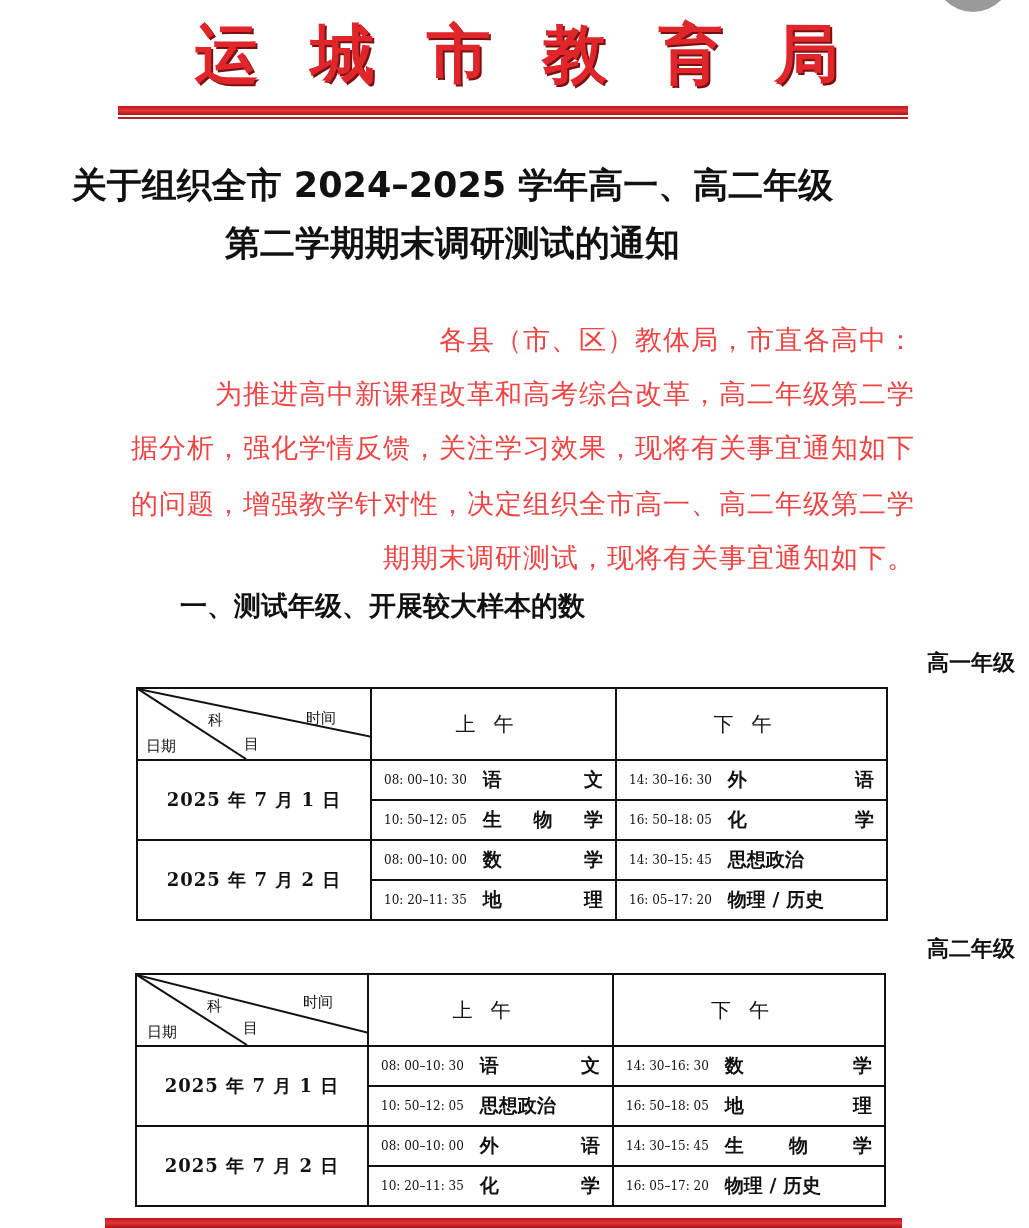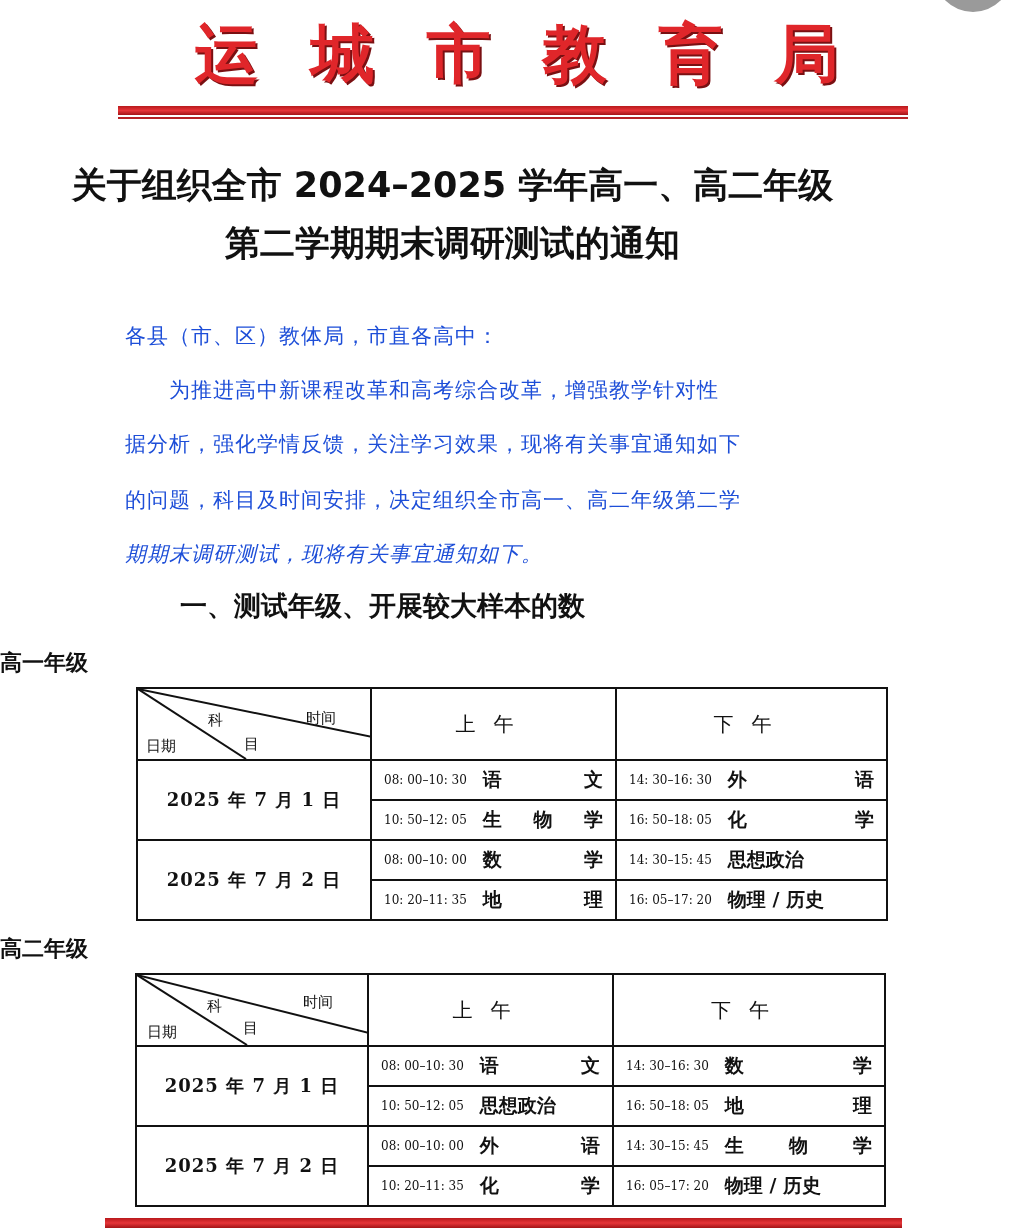--- a/index.html
+++ b/index.html
@@ -26,29 +26,30 @@
       content:""; position:absolute; left:0; top:11px; width:790px; height:2px; background:#b52226;
     }
     .title {
       position:absolute; left:0; width:905px; text-align:center;
       font-family:"DejaVu Sans", sans-serif; font-weight:bold; font-size:35px; color:#111;
     }
     .t1 { top:162px; }
     .t2 { top:220px; }
     .para {
       position:absolute; left:125px; width:790px;
-      font-family:"DejaVu Serif", serif; font-size:21px; color:#1d4ed8; white-space:nowrap;
+      font-family:"DejaVu Serif", serif; font-size:27px; color:#ef4444; white-space:nowrap;
       letter-spacing:1px;
+      text-align:right;
     }
     .heading1 {
       position:absolute; left:180px; top:588px;
       font-family:"DejaVu Sans", sans-serif; font-weight:bold; font-size:27px; color:#111;
     }
     .grade-title {
-      position:absolute; left:0; width:1015px; text-align:left;
+      position:absolute; left:0; width:1015px; text-align:right;
       font-family:"DejaVu Sans", sans-serif; font-weight:bold; font-size:22px; color:#111;
     }
     table.sched {
       position:absolute; border-collapse:collapse; table-layout:fixed;
       font-family:"DejaVu Serif", serif; font-size:19px; color:#111;
     }
     table.sched td { border:2.5px solid #111; padding:0; height:38px; }
     table.sched td.hdr { height:70px; text-align:center; font-size:20px; letter-spacing:18px; }
     td.diag { position:relative; overflow:hidden; }
     td.diag svg { position:absolute; left:0; top:0; }
@@ -67,24 +68,24 @@
 
 <div class="corner-blob"></div>
 
 <div class="masthead">运城市教育局</div>
 <div class="red-rule-top"></div>
 
 <div class="title t1">关于组织全市 2024–2025 学年高一、高二年级</div>
 <div class="title t2">第二学期期末调研测试的通知</div>
 
 <div class="para" style="top:322px;">各县（市、区）教体局，市直各高中：</div>
-<div class="para" style="top:376px;">　　为推进高中新课程改革和高考综合改革，增强教学针对性</div>
+<div class="para" style="top:376px;">　　为推进高中新课程改革和高考综合改革，高二年级第二学</div>
 <div class="para" style="top:430px;">据分析，强化学情反馈，关注学习效果，现将有关事宜通知如下</div>
-<div class="para" style="top:486px;">的问题，科目及时间安排，决定组织全市高一、高二年级第二学</div>
-<div class="para" style="top:540px;font-style:italic;">期期末调研测试，现将有关事宜通知如下。</div>
+<div class="para" style="top:486px;">的问题，增强教学针对性，决定组织全市高一、高二年级第二学</div>
+<div class="para" style="top:540px;">期期末调研测试，现将有关事宜通知如下。</div>
 
 <div class="heading1">一、测试年级、开展较大样本的数</div>
 
 <div class="grade-title" style="top:648px;">高一年级</div>
 <table class="sched" style="left:136px; top:687px; width:750px;">
   <colgroup>
       <col style="width:234px">
       <col style="width:245px">
       <col style="width:271px">
     </colgroup>

